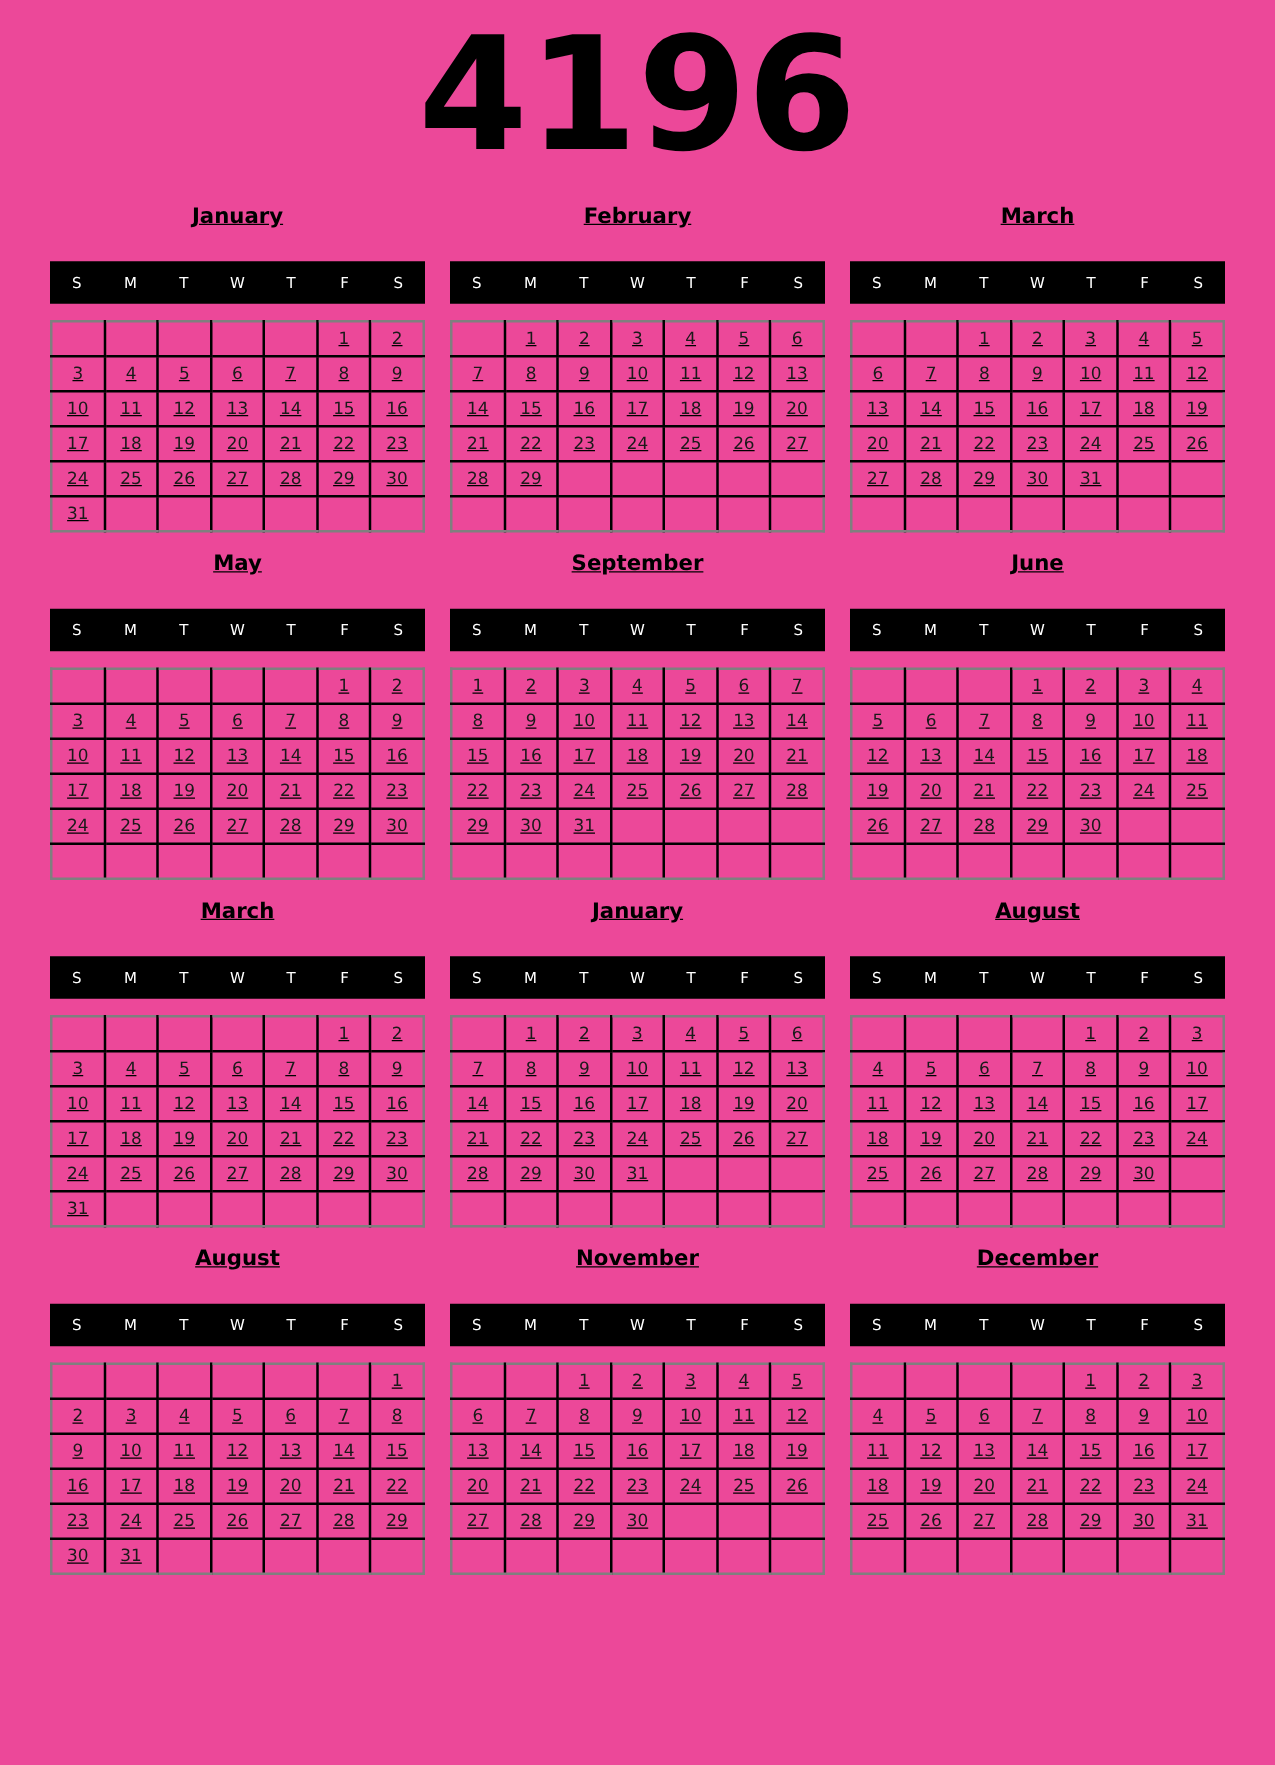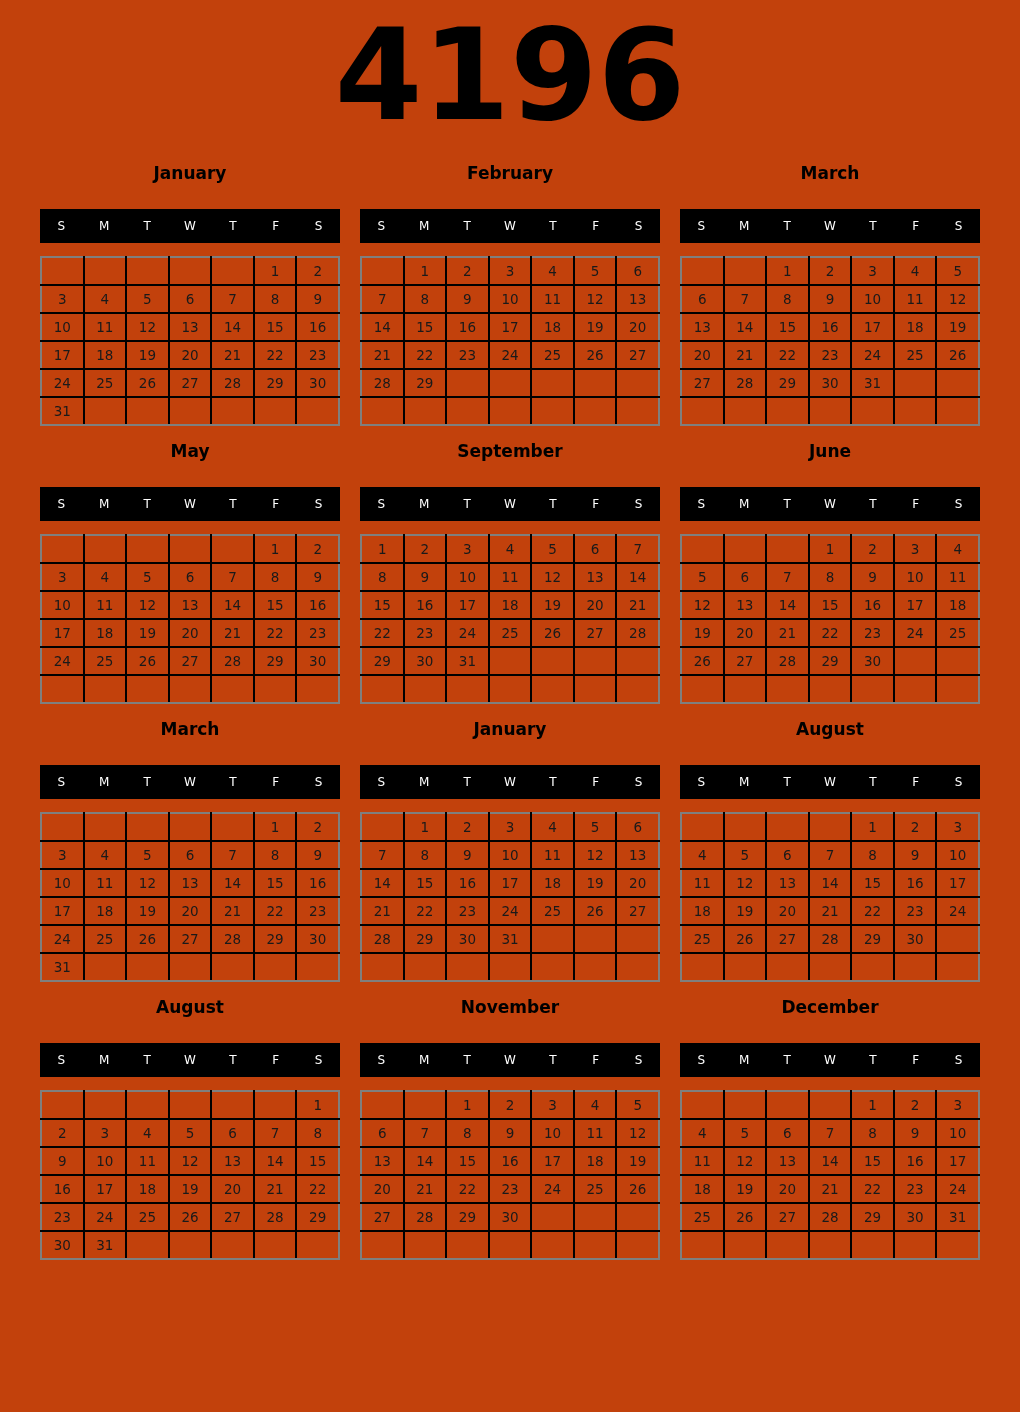--- a/index.html
+++ b/index.html
@@ -1,21 +1,21 @@
 <!DOCTYPE html>
 <html><head>
 <meta charset="utf-8">
 <style>
   html, body { margin: 0; padding: 0; background: #ffffff; }
   body { font-family: "DejaVu Sans", "Liberation Sans", sans-serif; }
   .page {
     position: relative;
     width: 1020px;
     height: 1412px;
-    background: #c2410c;
+    background: #ec4899;
     overflow: hidden;
   }
   .year-title {
     position: absolute;
     top: 0;
     left: 0;
     width: 100%;
     height: 152px;
     display: flex;
     align-items: center;
@@ -27,20 +27,21 @@
   }
   .months {
     position: absolute;
     top: 160px;
     left: 40px;
     width: 940px;
     display: grid;
     grid-template-columns: 300px 300px 300px;
     column-gap: 20px;
     row-gap: 0;
+    text-decoration: underline;
   }
   .month { width: 300px; height: 278px; }
   .month-title {
     height: 26px;
     line-height: 26px;
     text-align: center;
     font-size: 17px;
     font-weight: bold;
     color: #000000;
   }

